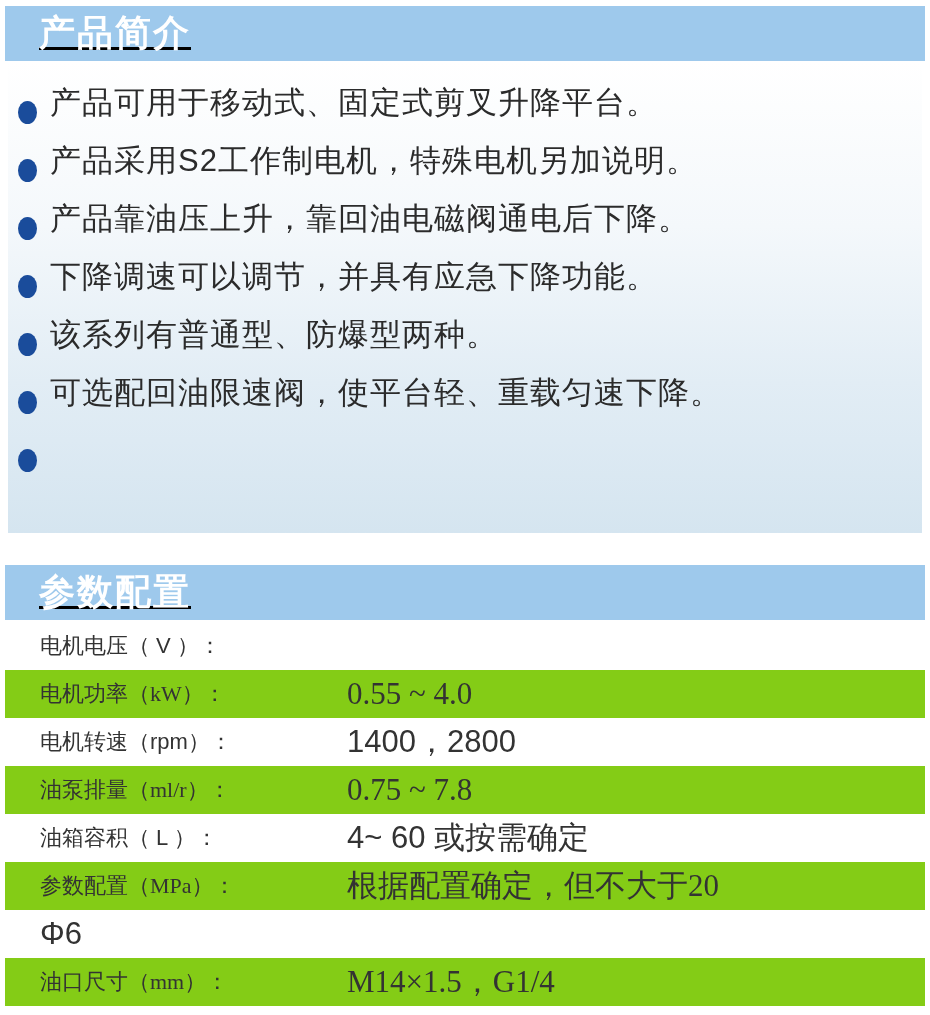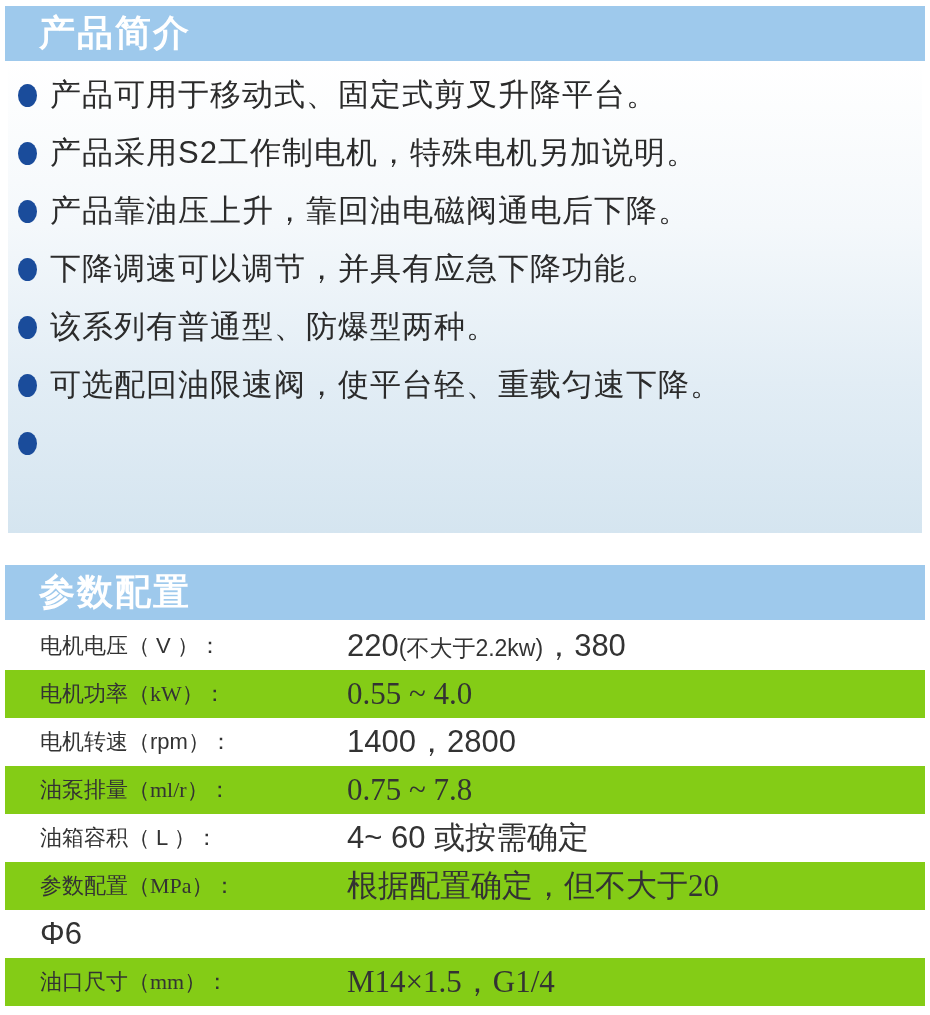--- a/index.html
+++ b/index.html
@@ -17,20 +17,21 @@
   }
   
   .section-bar {
     position: absolute;
     left: 5px;
     width: 920px;
     height: 55px;
     background: #9ec9ec;
     display: flex;
     align-items: center;
+    text-decoration: underline;
   }
   .section-bar .bar-title {
     color: #ffffff;
     font-size: 36px;
     font-weight: bold;
     padding-left: 34px;
     letter-spacing: 2px;
   }
   #intro-bar { top: 6px; }
   #specs-bar { top: 565px; }
@@ -44,21 +45,21 @@
     height: 472px;
     background: linear-gradient(180deg, #ffffff 0%, #f4f8fb 35%, #e2edf5 68%, #d5e5f0 100%);
   }
   .intro-list {
     list-style: none;
     padding-top: 5px;
   }
   .intro-list li {
     height: 58px;
     display: flex;
-    align-items: center;
+    align-items: flex-end;
     padding-left: 10px;
   }
   .bullet {
     flex: 0 0 auto;
     width: 19px;
     height: 23px;
     border-radius: 50%;
     background: #1a4c9b;
     margin-right: 13px;
   }
@@ -141,21 +142,20 @@
   </div>
 
   <div class="section-bar" id="specs-bar">
     <span class="bar-title">参数配置</span>
   </div>
 
   <div class="spec-rows">
 
     <div class="spec-row">
       <span class="spec-label">电机电压（ V ）：</span>
-      <span class="spec-value"><span>220</span><span class="small">(不大于2.2kw)</span><span>，380</span></span>
     </div>
 
     <div class="spec-row alt">
       <span class="spec-label">电机功率（kW）：</span>
       <span class="spec-value">0.55 ~ 4.0</span>
     </div>
 
     <div class="spec-row">
       <span class="spec-label">电机转速（rpm）：</span>
       <span class="spec-value">1400，2800</span>

